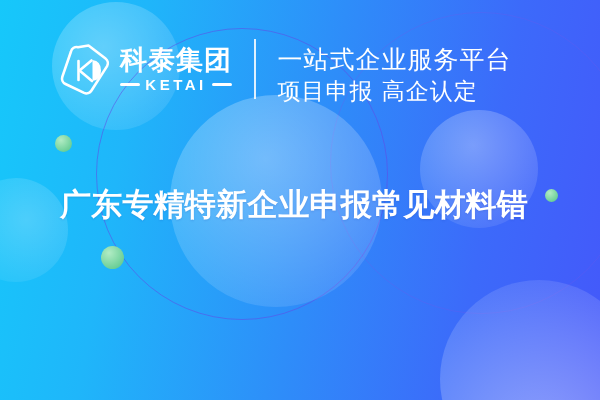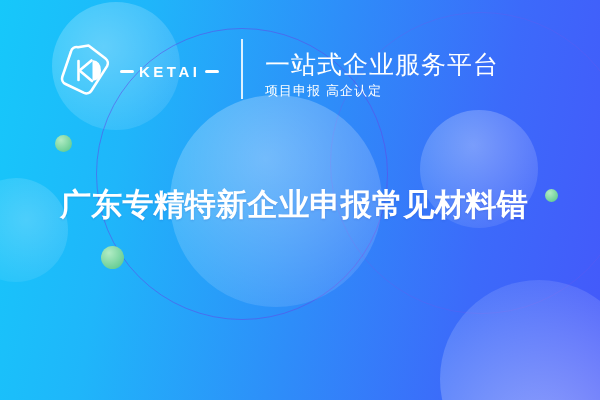--- a/index.html
+++ b/index.html
@@ -145,21 +145,21 @@
     color: #ffffff;
     font-size: 25px;
     line-height: 1.12;
     letter-spacing: 1px;
     white-space: nowrap;
     font-family: "DejaVu Sans", "Liberation Sans", sans-serif;
   }
   #slogan-sub {
     margin-top: 5px;
     color: #ffffff;
-    font-size: 13px;
+    font-size: 23px;
     line-height: 1.1;
     letter-spacing: 1px;
     white-space: nowrap;
     font-family: "DejaVu Serif", "Liberation Serif", serif;
   }
 
   
   #headline {
     position: absolute;
     left: 60px; top: 158px;
@@ -200,20 +200,21 @@
       <svg id="logo-mark" viewBox="0 0 54 56">
         <g fill="none" stroke="#ffffff" stroke-width="2.6" stroke-linecap="round" stroke-linejoin="round">
           <path d="M30.5 4.5 L47.5 17.5 a6 6 0 0 1 1.6 7.6 L33.5 49.5 a6 6 0 0 1 -7.4 2.4 L7.5 43.0 a6 6 0 0 1 -3.2 -7.2 L13.0 10.5 a6 6 0 0 1 7.0 -4.3 Z"></path>
           <path d="M20.5 20.0 L20.5 39.0"></path>
           <path d="M33.5 19.5 L21.5 29.5 L34.0 40.0"></path>
         </g>
         <path d="M34.5 19.0 q8.5 1.0 8.5 10.5 q0 9.5 -8.5 10.5 Z" fill="#ffffff"></path>
       </svg>
 
       <div id="logo-words">
+        <div id="logo-cn">科泰集团</div>
         <div id="logo-en-row">
           <span class="en-rule"></span>
           <span id="logo-en">KETAI</span>
           <span class="en-rule"></span>
         </div>
       </div>
     </div>
 
     <div id="divider"></div>
 

